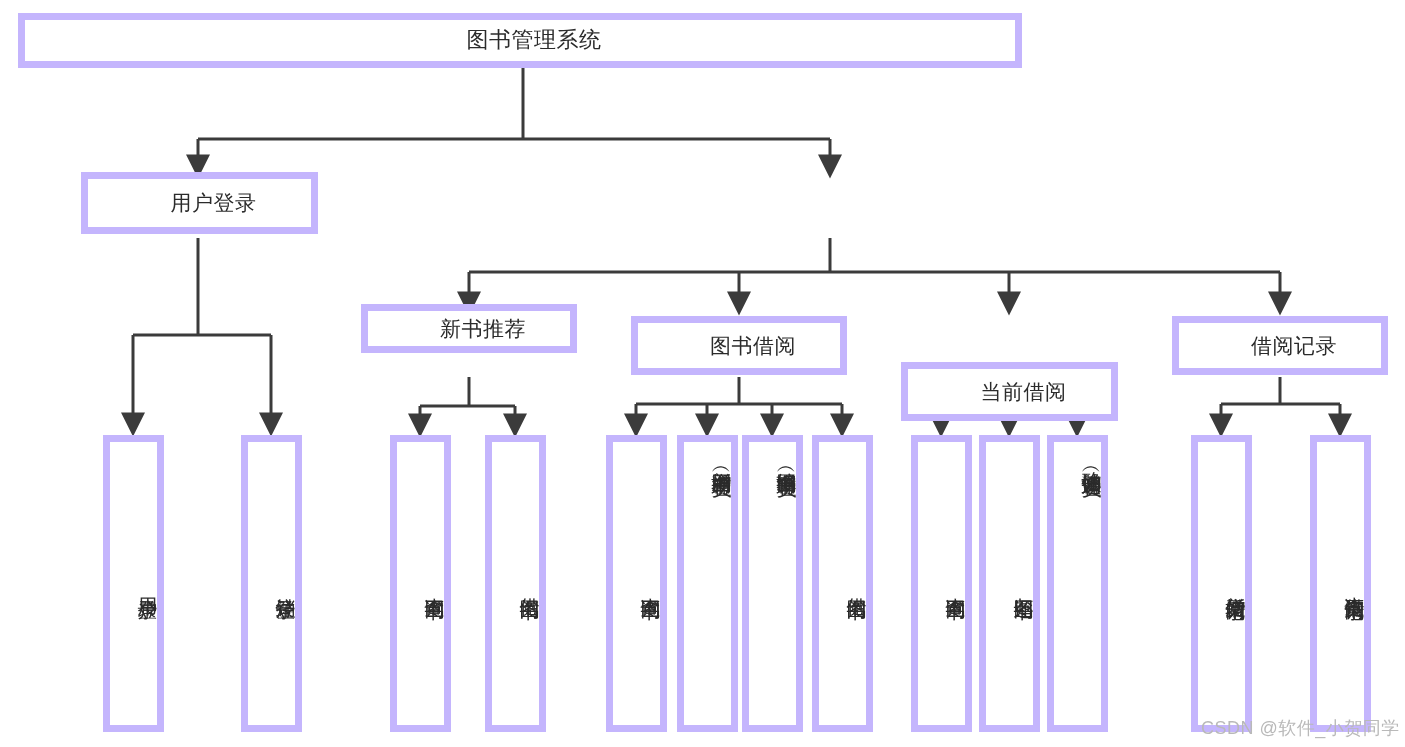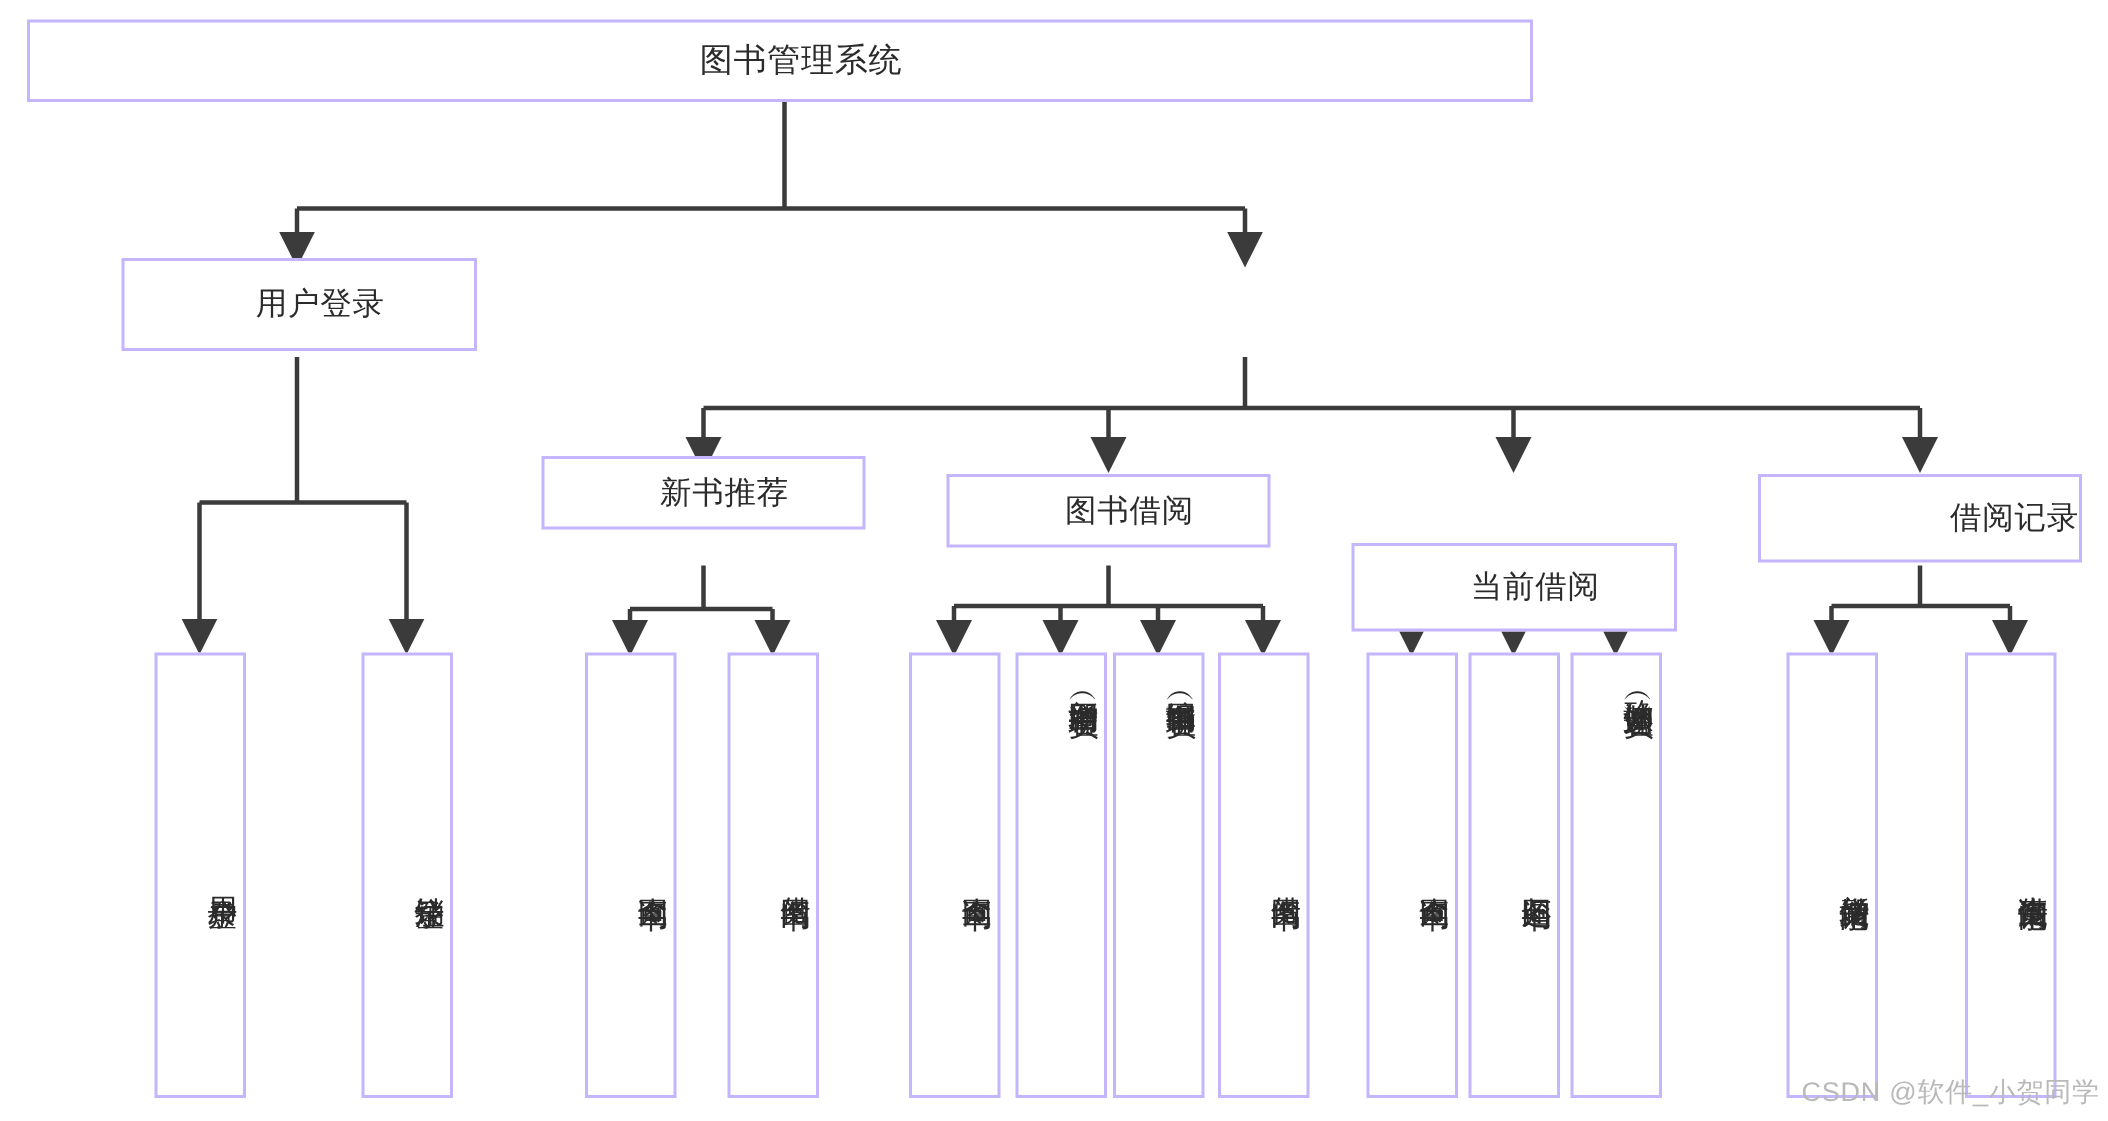--- a/index.html
+++ b/index.html
@@ -17,21 +17,21 @@
   }
   #wires{
     position:absolute;
     left:0;top:0;
     width:1405px;height:747px;
     pointer-events:none;
   }
   .node{
     position:absolute;
     box-sizing:border-box;
-    border:2px solid #c4b5fd;
+    border:7px solid #c4b5fd;
     background:#ffffff;
     display:flex;
     align-items:center;
     justify-content:center;
     color:#2b2b2b;
     padding-left:28px;
   }
   .node .label{
     display:block;
     text-align:center;
@@ -132,27 +132,27 @@
     <span class="label">图书管理系统</span>
   </div>
 
   <div class="node horiz" style="left:81px; top:172px; width:237px; height:62px;">
     <span class="label">用户登录</span>
   </div>
 
   <div class="node horiz" style="left:361px; top:304px; width:216px; height:49px;">
     <span class="label">新书推荐</span>
   </div>
-  <div class="node horiz" style="left:631px; top:316px; width:216px; height:49px;">
+  <div class="node horiz" style="left:631px; top:316px; width:216px; height:59px;">
     <span class="label">图书借阅</span>
   </div>
   <div class="node horiz" style="left:901px; top:316px; width:217px; height:59px;margin-top:46px;">
     <span class="label">当前借阅</span>
   </div>
-  <div class="node horiz" style="left:1172px; top:316px; width:216px; height:59px;justify-content:flex-end;">
+  <div class="node horiz" style="left:1172px; top:316px; width:216px; height:59px;">
     <span class="label">借阅记录</span>
   </div>
 
   <div class="node vert mid" style="left:103px; top:435px; width:61px; height:297px;">
     <span class="label">用户登录</span>
   </div>
   <div class="node vert mid" style="left:241px; top:435px; width:61px; height:297px;">
     <span class="label">注销登录</span>
   </div>
 

